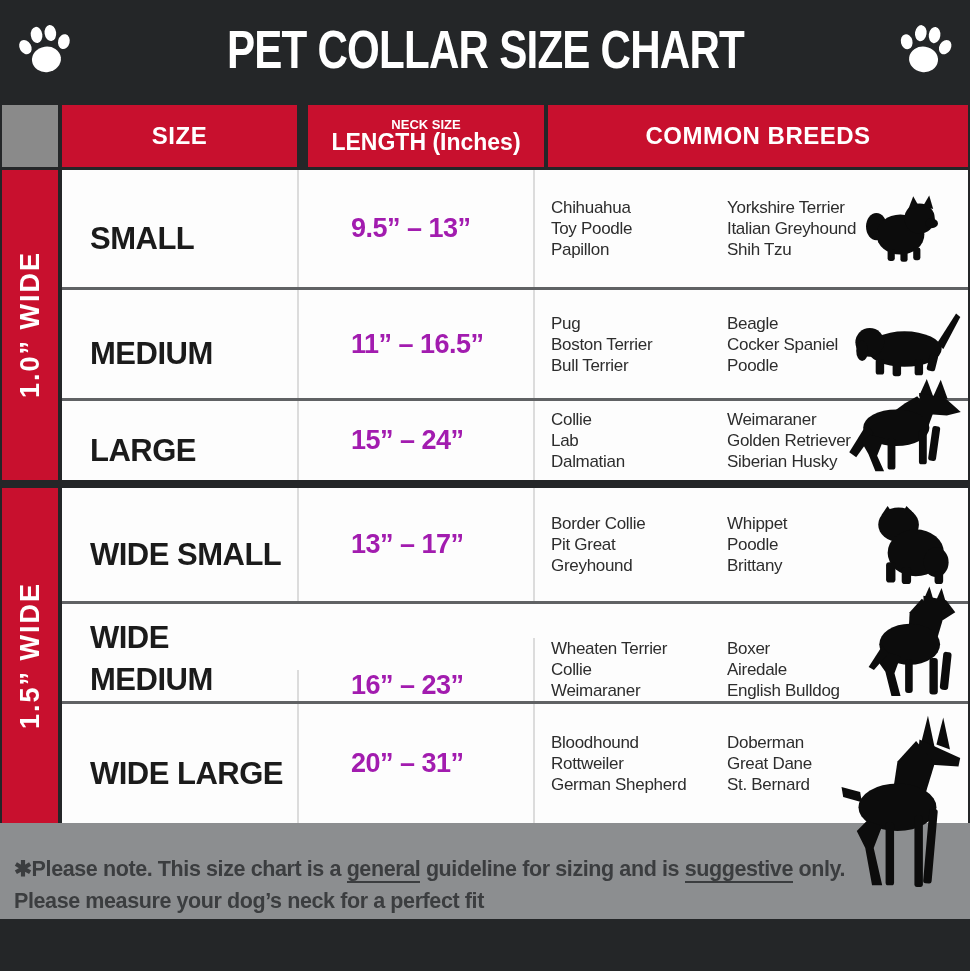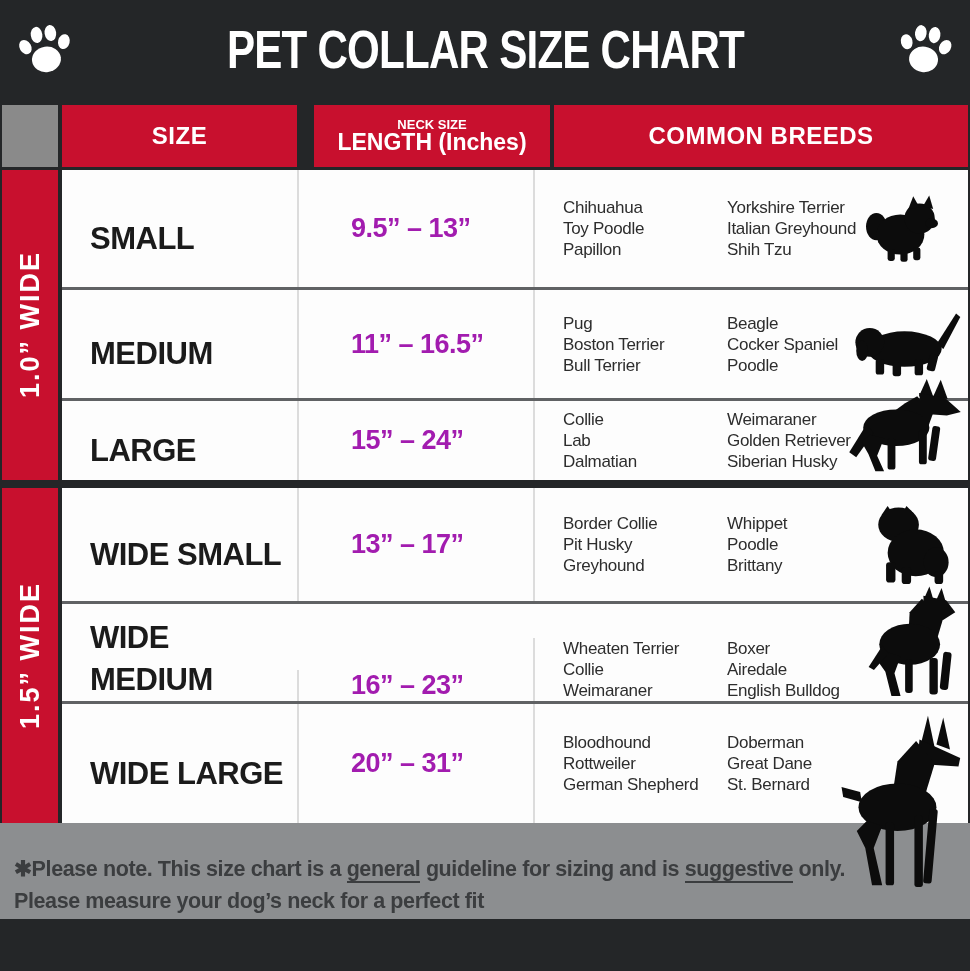--- a/index.html
+++ b/index.html
@@ -13,41 +13,41 @@
   .paw.right { transform:rotate(8deg); }
   .main-title { color:#ffffff; font-size:54px; font-weight:bold; letter-spacing:-1px;
                 transform:scaleX(0.78); transform-origin:center; white-space:nowrap; }
 
   
   .table-wrap { padding:0 2px; }
   .header-row { display:flex; height:62px; margin:7px 0 3px 0; }
   .hcell { display:flex; flex-direction:column; align-items:center; justify-content:center;
            background:#c8102e; color:#fff; font-weight:bold; }
   .h-gray { width:56px; background:#8a8a8a; margin-right:4px; }
-  .h-size { width:235px; margin-right:17px; font-size:24px; letter-spacing:0.5px;text-align:right; }
+  .h-size { width:235px; margin-right:11px; font-size:24px; letter-spacing:0.5px;text-align:right; }
   .h-neck { width:236px; margin-right:4px; line-height:1.02; }
   .h-neck .small { font-size:13px; font-weight:bold; }
   .h-neck .big   { font-size:23px; }
   .h-breeds { flex:1; font-size:24px; letter-spacing:0.5px; }
 
   .section { display:flex; }
   .section + .section { margin-top:8px; }
   .side-label { width:56px; background:#c8102e; color:#fff; display:flex; align-items:center; justify-content:center; }
   .side-label span { writing-mode:vertical-rl; transform:rotate(180deg); font-size:27px; font-weight:bold; letter-spacing:2px; white-space:nowrap; }
   .rows { flex:1; margin-left:4px; display:flex; flex-direction:column; }
   .row { display:flex; background:#fdfdfd; }
   .row + .row { border-top:3px solid #606264; }
   .r-tall1 { height:117px; } .r1b { height:111px; } .r1c { height:82px; }
   .r2a { height:113px; } .r2b { height:100px;align-items:flex-end; } .r2c { height:122px; }
 
   .c-size { width:235px; display:flex; align-items:center; padding-left:28px;
             font-size:31px; font-weight:bold; color:#1b1b1b; letter-spacing:-0.5px; line-height:1.35;margin-top:20px; }
   .c-len  { width:236px; display:flex; align-items:center; padding-left:52px;
             font-size:27px; font-weight:bold; color:#a21caf; border-left:2px solid #dcdcdc; letter-spacing:-0.5px; }
-  .c-breeds { flex:1; display:flex; align-items:center; padding-left:28px; gap:16px;
+  .c-breeds { flex:1; display:flex; align-items:center; padding-left:16px; gap:28px;
               border-left:2px solid #dcdcdc; position:relative; }
   .bcol { font-size:17px; color:#2d2d2d; line-height:21px; letter-spacing:-0.3px; }
   .bcol.a { width:148px; } .bcol.b { width:168px; }
 
   .dog { position:absolute; color:#0c0c0c; }
   .dog-1 { right:26px; top:50%; transform:translateY(-50%); width:80px; height:74px; }
   .dog-2 { right:6px;  top:50%; transform:translateY(-50%); width:110px; height:68px; }
   .dog-3 { right:2px;  bottom:5px; width:122px; height:98px; }
   .dog-4 { right:10px; top:50%; transform:translateY(-50%); width:86px; height:90px; }
   .dog-5 { right:2px;  bottom:2px; width:102px; height:114px; }
@@ -202,21 +202,21 @@
         <span>1.5” WIDE</span>
       </div>
       <div class="rows">
 
         <div class="row r2a">
           <div class="c-size">WIDE SMALL</div>
           <div class="c-len">13” – 17”</div>
           <div class="c-breeds">
             <div class="bcol a">
               <div>Border Collie</div>
-              <div>Pit Husky</div>
+              <div>Pit Great</div>
               <div>Greyhound</div>
             </div>
             <div class="bcol b">
               <div>Whippet</div>
               <div>Poodle</div>
               <div>Brittany</div>
             </div>
             <svg class="dog dog-4" viewBox="0 0 110 104">
               <g fill="currentColor">
                 <polygon points="12,14 20,2 28,14"></polygon>

